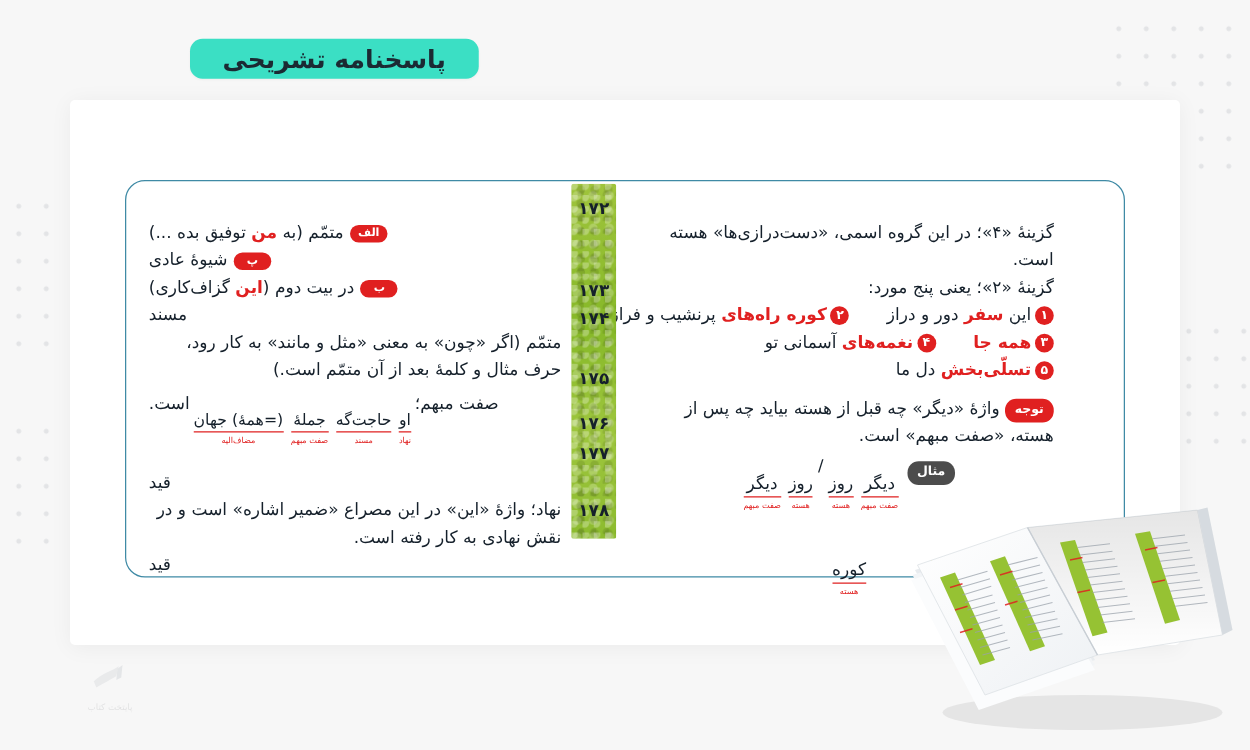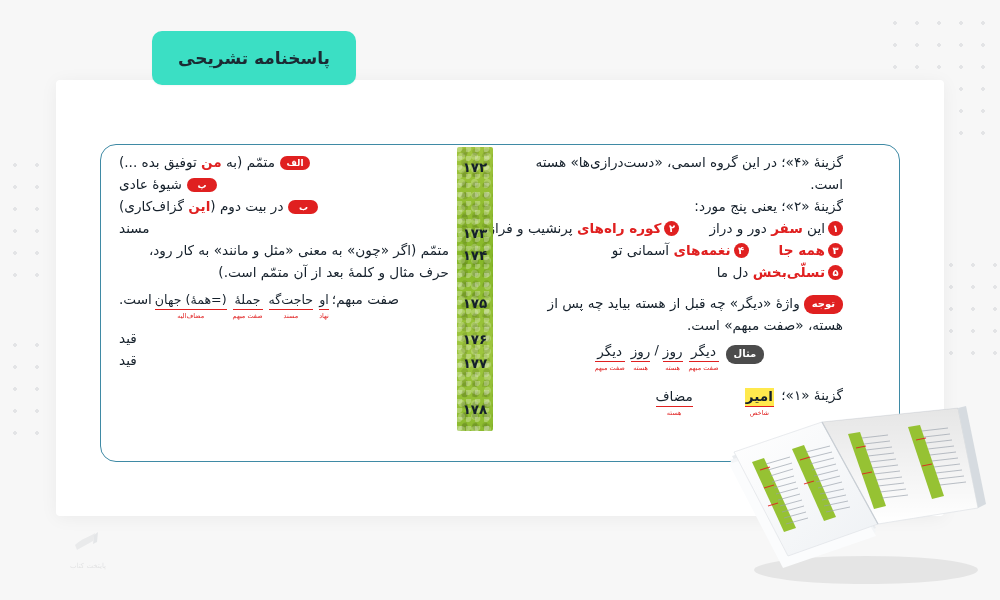--- a/index.html
+++ b/index.html
@@ -30,27 +30,27 @@
     left:56px;top:80px;width:888px;height:436px;
     background:#ffffff;
     border-radius:4px;
     box-shadow:0 2px 18px rgba(0,0,0,.05);
   }
 
   
   #title-pill{
     position:absolute;
     left:152px;top:31px;
-    height:54px;
+    height:32px;
     padding:0 26px;
     display:flex;align-items:center;justify-content:center;
     background:#3bdfc4;
     border-radius:10px 10px 10px 10px;
     color:#1b2a33;
-    font-size:17px;
+    font-size:20px;
     font-weight:bold;
     letter-spacing:-.3px;
     box-shadow:0 1px 2px rgba(0,0,0,.04);
     z-index:5;
   }
 
   
   #content-card{
     position:absolute;
     left:100px;top:144px;
@@ -82,21 +82,21 @@
   #strip-left{right:8px;}
   .num{
     position:absolute;right:0;width:36px;
     text-align:center;
     font-size:13.5px;font-weight:bold;color:#15202b;
     line-height:1;
   }
 
   .body-text{
     position:absolute;
-    top:6px;
+    top:30px;
     font-size:13.6px;
     line-height:1.62;
     color:#15202b;
     text-align:right;
   }
   #text-right{right:52px;width:330px;}
   #text-left{right:52px;width:330px;}
 
   .line{white-space:normal;}
   .blank{height:9px;}
@@ -146,21 +146,21 @@
     padding:0 1px;
     border-bottom:1.6px solid #e02020;
     text-align:center;
   }
 
   
   .ann{
     display:inline-block;
     text-align:center;
     vertical-align:top;
-    margin:4px 3px;
+    margin:16px 3px;
     line-height:1.25;
   }
   .ann .w{
     display:block;
     font-size:13.6px;color:#15202b;
     border-bottom:1.6px solid #e02020;
     padding-bottom:1px;
   }
   .ann .lbl{
     display:block;
@@ -247,21 +247,21 @@
 
       <div class="line">
         <span class="pill pill-red">توجه</span><span>واژهٔ «دیگر» چه قبل از هسته بیاید چه پس از هسته، «صفت مبهم» است.</span>
       </div>
 
       <div class="exrow">
         <span class="pill pill-dark">مثال</span><span class="ann"><span class="w">دیگر</span><span class="lbl">صفت مبهم</span></span><span class="ann"><span class="w">روز</span><span class="lbl">هسته</span></span><span class="slash">/</span><span class="ann"><span class="w">روز</span><span class="lbl">هسته</span></span><span class="ann"><span class="w">دیگر</span><span class="lbl">صفت مبهم</span></span>
       </div>
 
       <div class="exrow" style="margin-top:8px;text-align:right;">
-        <span>گزینهٔ «۱»؛ </span><span class="ann"><span class="w hl">امیر</span><span class="lbl">شاخص</span></span><span style="display:inline-block;width:46px"></span><span class="ann"><span class="w">مضاف</span><span class="lbl">هسته</span></span>
+        <span>گزینهٔ «۱»؛ </span><span class="ann"><span class="w hl">امیر</span><span class="lbl">شاخص</span></span><span style="display:inline-block;width:46px"></span><span class="ann"><span class="w">کوره</span><span class="lbl">هسته</span></span>
       </div>
 
     </div>
   </div>
 
   <div class="col" id="col-left">
 
     <div class="numstrip" id="strip-left">
       <div class="num" style="top:14px">۱۷۲</div>
       <div class="num" style="top:80px">۱۷۳</div>
@@ -289,20 +289,21 @@
       <div class="line" style="text-align:left">مسند</div>
 
       <div class="line">متمّم (اگر «چون» به معنی «مثل و مانند» به کار رود، حرف مثال و کلمهٔ بعد از آن متمّم است.)</div>
 
       <div class="exrow" style="text-align:left;margin-top:5px">
         <span>صفت مبهم؛</span><span class="ann small"><span class="w">او</span><span class="lbl">نهاد</span></span><span class="ann small"><span class="w">حاجت‌گه</span><span class="lbl">مسند</span></span><span class="ann small"><span class="w">جملهٔ</span><span class="lbl">صفت مبهم</span></span><span class="ann small"><span class="w">(=همهٔ) جهان</span><span class="lbl">مضاف‌الیه</span></span><span style="font-size:13.6px">است.</span>
       </div>
 
       <div class="line" style="text-align:left;margin-top:3px">قید</div>
 
+      <div class="line">نهاد؛ واژهٔ «این» در این مصراع «ضمیر اشاره» است و در نقش نهادی به کار رفته است.</div>
 
       <div class="line" style="text-align:left">قید</div>
 
     </div>
   </div>
 </div>
 
 <svg id="book" viewBox="0 0 268 190">
   <defs>
     <linearGradient id="pg" x1="0" y1="0" x2="1" y2="1">

